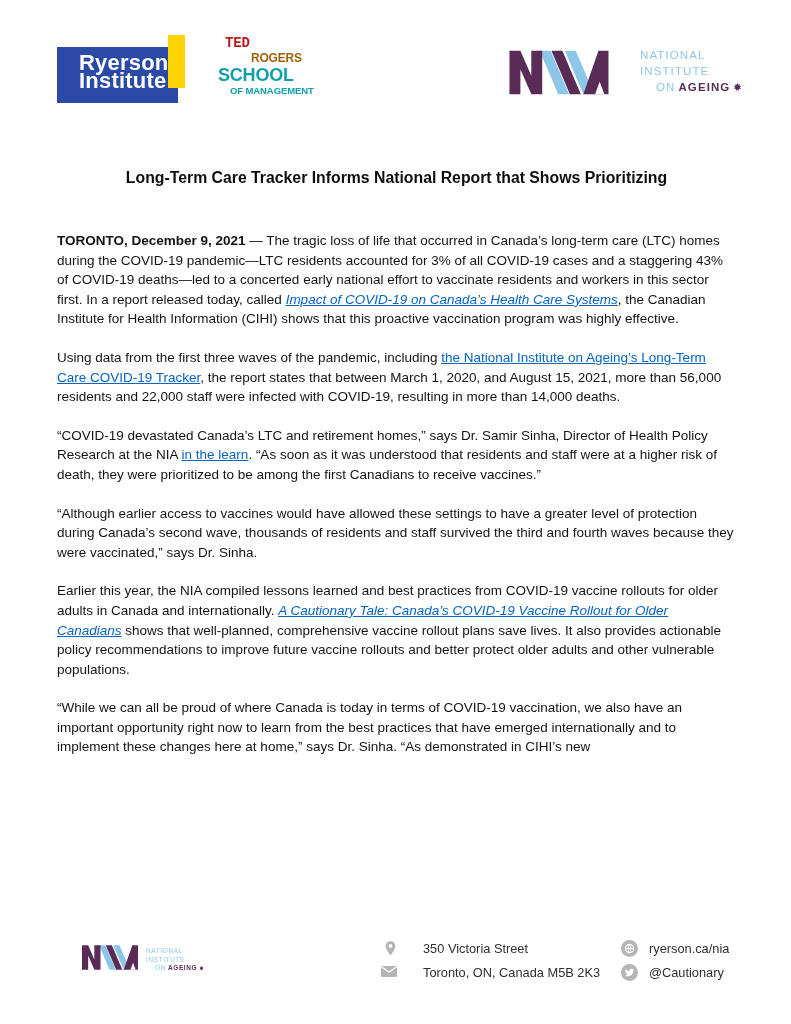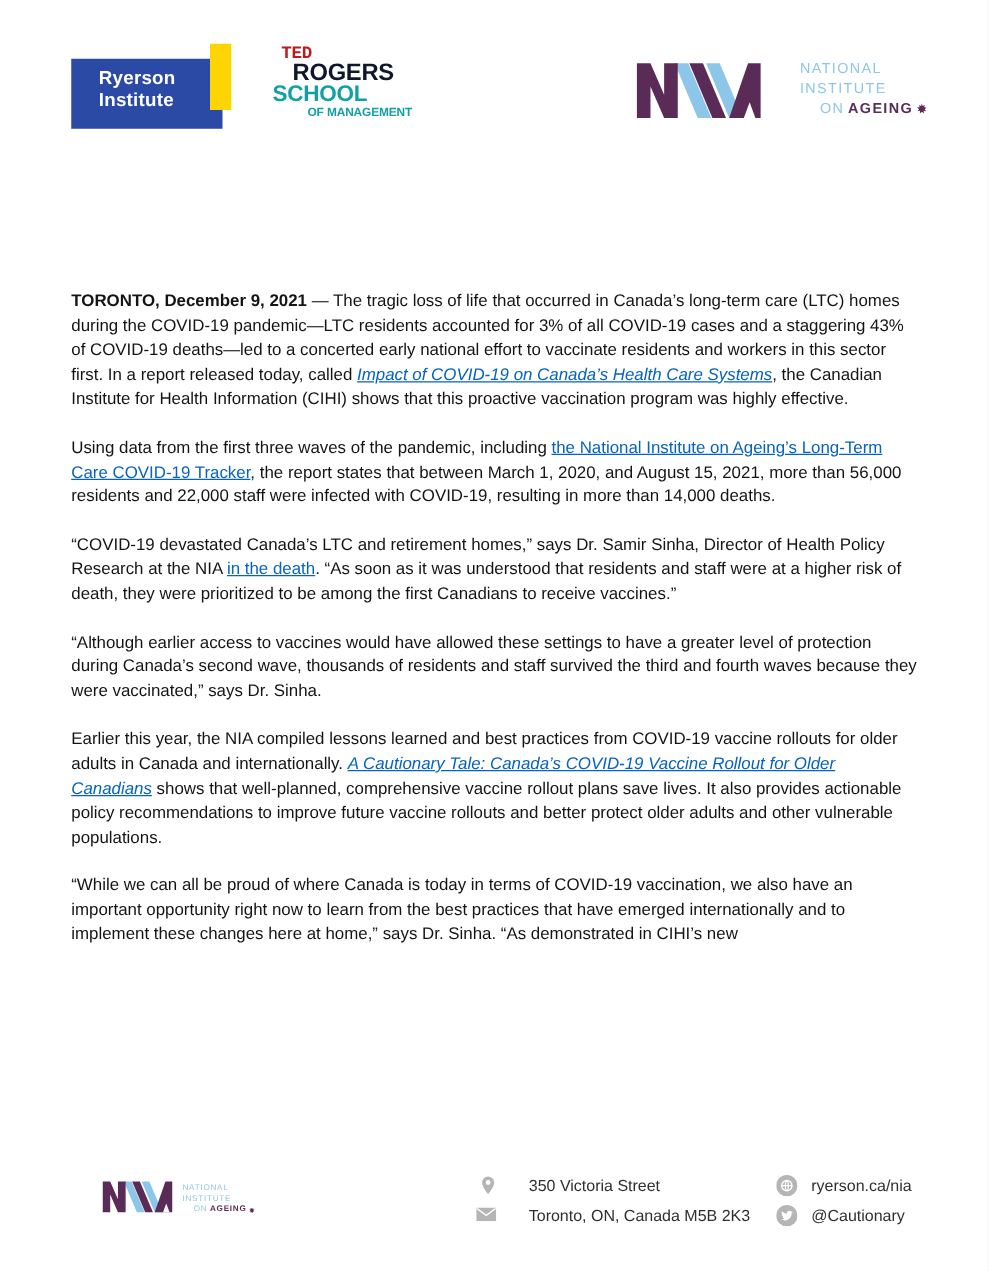--- a/index.html
+++ b/index.html
@@ -3,29 +3,29 @@
 <meta charset="utf-8">
 <style>
   html,body{margin:0;padding:0;background:#e9e9e9;}
   .page{
     position:relative;width:791px;height:1024px;margin:0 auto;background:#ffffff;
     font-family:"Liberation Sans", sans-serif;color:#141414;overflow:hidden;
   }
   
   .ry-blue{
     position:absolute;left:57px;top:47px;width:121px;height:56px;background:#2b4aa5;
-    color:#fff;font-weight:bold;font-size:15px;line-height:18px;
+    color:#fff;font-weight:bold;font-size:22px;line-height:18px;
     padding:7px 0 0 22px;box-sizing:border-box;letter-spacing:0.2px;z-index:1;
   }
   .ry-yellow{position:absolute;left:168px;top:35px;width:17px;height:53px;background:#ffd403;z-index:2;}
   .trsm{position:absolute;left:218px;top:36px;width:120px;}
   .trsm .l1{margin-left:7px;font-size:14px;font-weight:800;color:#b91c1c;line-height:15px;letter-spacing:-0.2px;font-family:Liberation Mono, monospace;}
-  .trsm .l2{margin-left:16px;font-size:19px;font-weight:800;color:#0f172a;line-height:15px;letter-spacing:-0.2px;}
+  .trsm .l2{margin-left:33px;font-size:12px;font-weight:800;color:#a16207;line-height:15px;letter-spacing:-0.2px;}
   .trsm .l3{margin-left:0px;font-size:18px;font-weight:800;color:#12a0a8;line-height:19px;letter-spacing:-0.2px;}
-  .trsm .l4{margin-left:28px;font-size:9.5px;font-weight:800;color:#12a0a8;line-height:11px;letter-spacing:-0.1px;}
+  .trsm .l4{margin-left:12px;font-size:9.5px;font-weight:800;color:#12a0a8;line-height:11px;letter-spacing:-0.1px;}
   .nia-mono{position:absolute;left:509px;top:49px;}
   .nia-mono-footer{position:absolute;left:82px;top:944px;}
   .nia-text{position:absolute;left:640px;top:47px;font-size:11.5px;letter-spacing:1.1px;line-height:16px;color:#8cc7ea;}
   .nia-text .em{color:#5b2b58;font-weight:bold;}
   .nia-text .ind{margin-left:16px;display:flex;align-items:center;gap:3px;}
   .nia-text-footer{position:absolute;left:146px;top:947px;font-size:6.5px;letter-spacing:0.6px;line-height:8.5px;color:#8cc7ea;}
   .nia-text-footer .em{color:#5b2b58;font-weight:bold;}
   .nia-text-footer .ind{margin-left:9px;display:flex;align-items:center;gap:2px;}
   
   .title{
@@ -74,26 +74,26 @@
       <div class="ind">
         <span>ON</span>
         <span class="em">AGEING</span>
         <svg width="9" height="9" viewBox="0 0 16 16">
             <path fill="#5b2b58" d="M8 0l1.2 3.2 3-1.3-1 3.1 3.6.3-2.8 2.4 2.2 3-3.5-.6.1 3.9-2.8-2.6-2.8 2.6.1-3.9-3.5.6 2.2-3L1.2 5.3l3.6-.3-1-3.1 3 1.3Z"></path>
           </svg>
       </div>
     </div>
   </div>
 
-  <h1 class="title"><br></h1>
+  <h1 class="title"><span>Long-Term Care Tracker Informs National Report that Shows Prioritizing</span><br></h1>
 
   <main class="article" id="article">
       <p><span class="b">TORONTO, December 9, 2021</span><span class=""> — The tragic loss of life that occurred in Canada’s long-term care (LTC) homes during the COVID-19 pandemic—LTC residents accounted for 3% of all COVID-19 cases and a staggering 43% of COVID-19 deaths—led to a concerted early national effort to vaccinate residents and workers in this sector first. In a report released today, called </span><a class="doc-link it" href="#">Impact of COVID-19 on Canada’s Health Care Systems</a><span class="">, the Canadian Institute for Health Information (CIHI) shows that this proactive vaccination program was highly effective.</span></p>
       <p><span class="">Using data from the first three waves of the pandemic, including </span><a class="doc-link" href="#">the National Institute on Ageing’s Long-Term Care COVID-19 Tracker</a><span class="">, the report states that between March 1, 2020, and August 15, 2021, more than 56,000 residents and 22,000 staff were infected with COVID-19, resulting in more than 14,000 deaths.</span></p>
-      <p><span class="">“COVID-19 devastated Canada’s LTC and retirement homes,” says Dr. Samir Sinha, Director of Health Policy Research at the NIA </span><a class="doc-link" href="#">in the death</a><span class="">. “As soon as it was understood that residents and staff were at a higher risk of death, they were prioritized to be among the first Canadians to receive vaccines.”</span></p>
+      <p><span class="">“COVID-19 devastated Canada’s LTC and retirement homes,” says Dr. Samir Sinha, Director of Health Policy Research at the NIA </span><a class="doc-link" href="#">in the learn</a><span class="">. “As soon as it was understood that residents and staff were at a higher risk of death, they were prioritized to be among the first Canadians to receive vaccines.”</span></p>
       <p><span class="">“Although earlier access to vaccines would have allowed these settings to have a greater level of protection during Canada’s second wave, thousands of residents and staff survived the third and fourth waves because they were vaccinated,” says Dr. Sinha.</span></p>
       <p><span class="">Earlier this year, the NIA compiled lessons learned and best practices from COVID-19 vaccine rollouts for older adults in Canada and internationally. </span><a class="doc-link it" href="#">A Cautionary Tale: Canada’s COVID-19 Vaccine Rollout for Older Canadians</a><span class=""> shows that well-planned, comprehensive vaccine rollout plans save lives. It also provides actionable policy recommendations to improve future vaccine rollouts and better protect older adults and other vulnerable populations.</span></p>
       <p><span class="">“While we can all be proud of where Canada is today in terms of COVID-19 vaccination, we also have an important opportunity right now to learn from the best practices that have emerged internationally and to implement these changes here at home,” says Dr. Sinha. “As demonstrated in CIHI’s new</span></p>
     </main>
 
   <div>
     <svg class="nia-mono-footer" width="56" height="27" viewBox="0 0 118 56">
       <path fill="#8cc7ea" d="M36 2h13l22 52H58Z"></path>
       <path fill="#8cc7ea" d="M66 2h13l22 52H88Z"></path>
       <path fill="#5b2b58" d="M0 2h13l13 30V2h13v52H26L13 24v30H0Z"></path>

